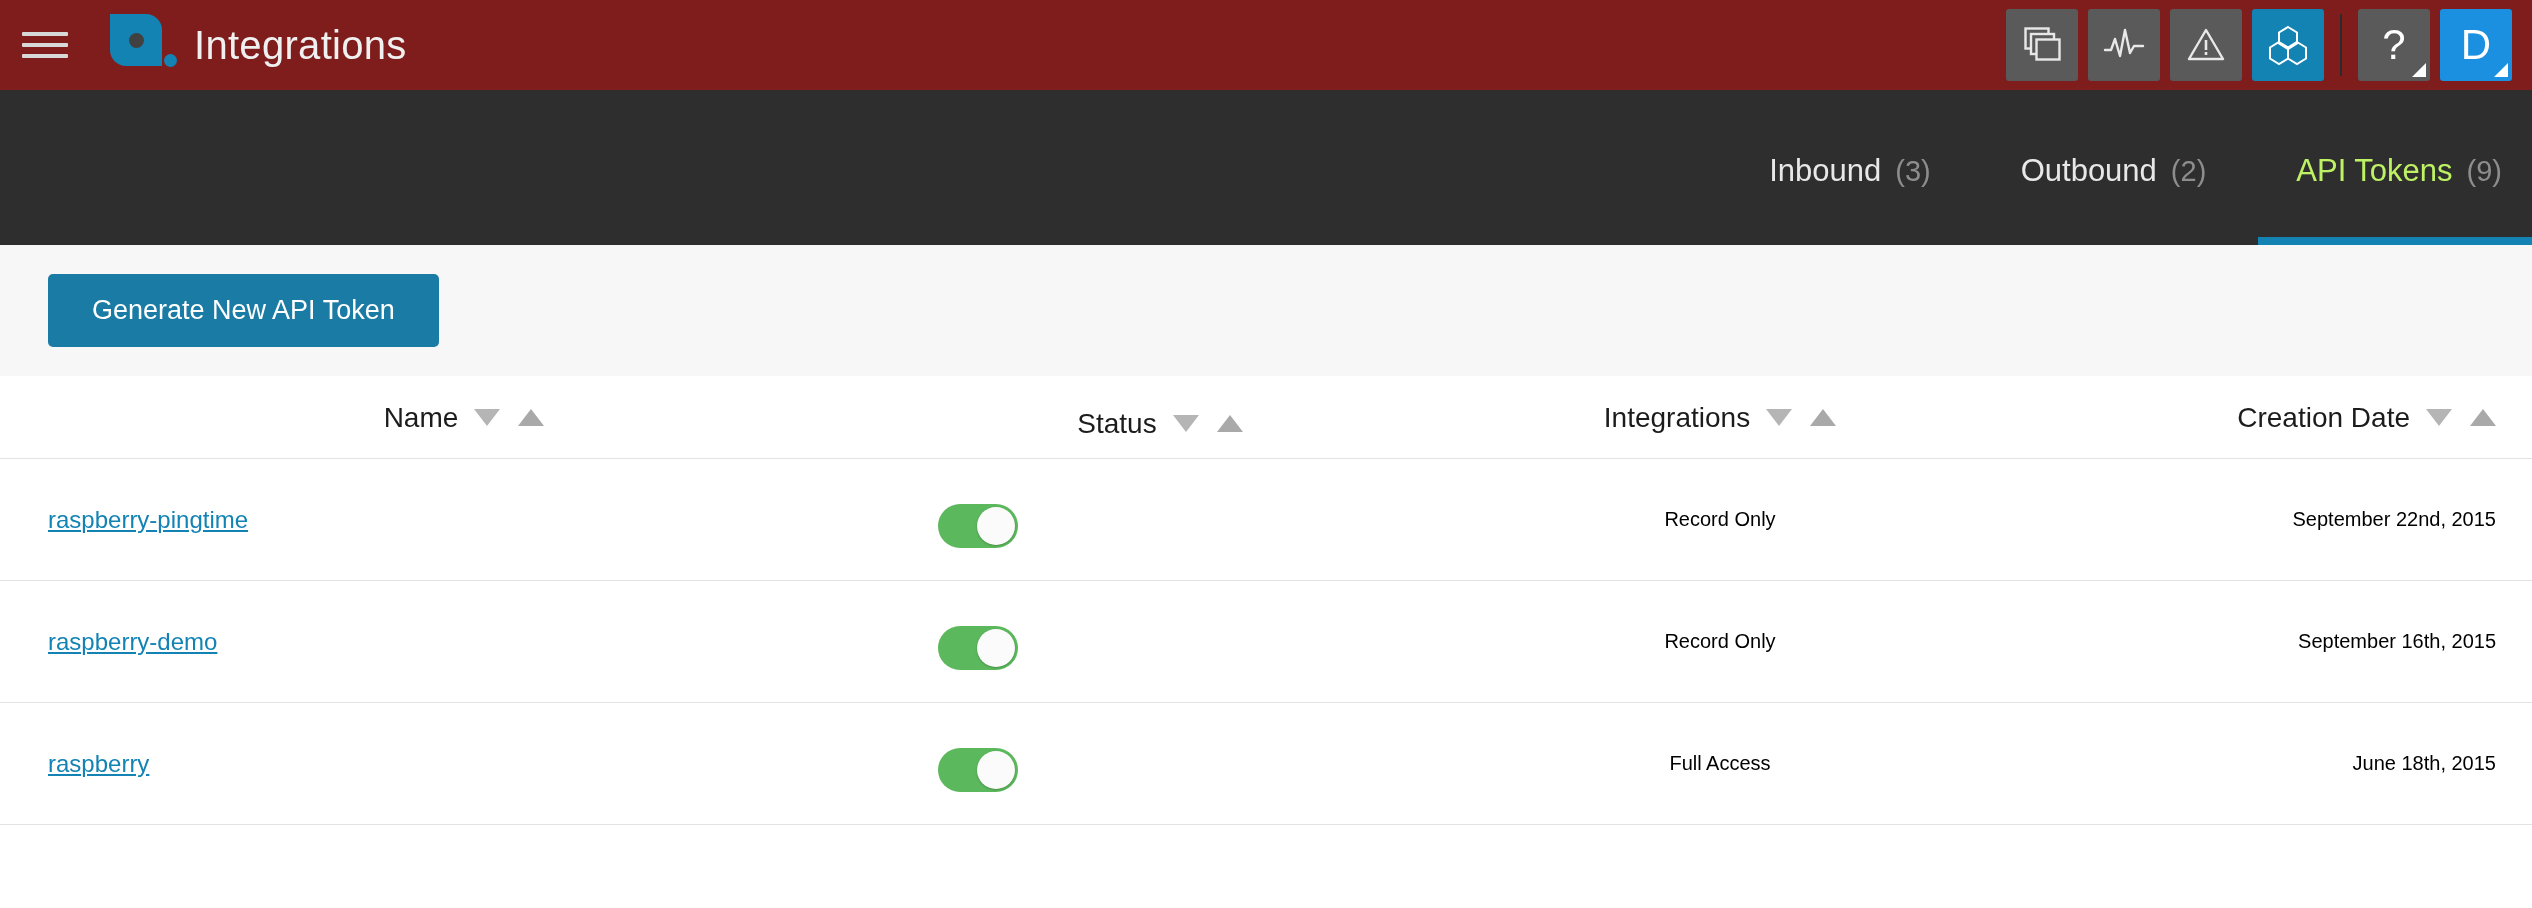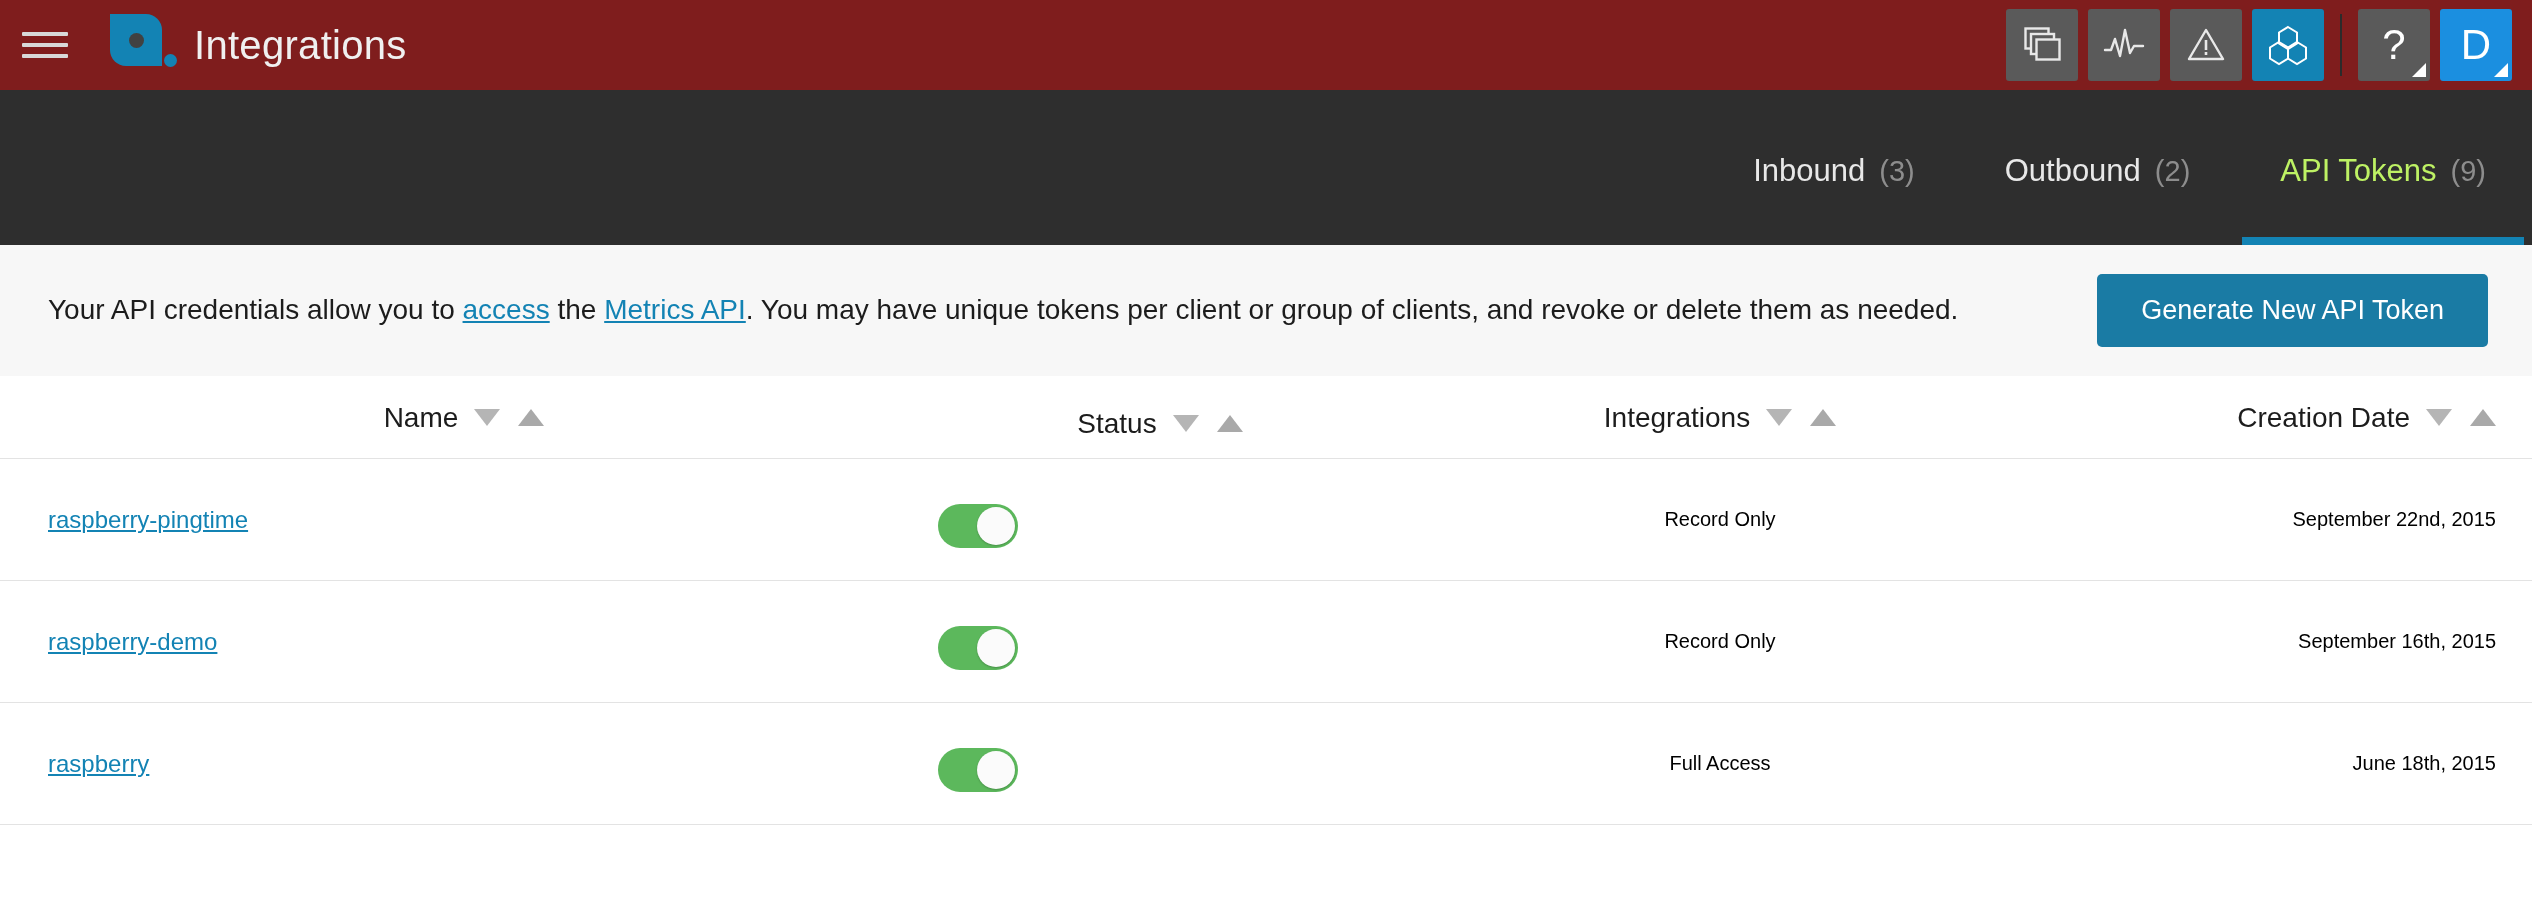--- a/index.html
+++ b/index.html
@@ -92,21 +92,21 @@
   }
   .nav-btn svg { display: block; }
 
   
   .subheader {
     height: 155px;
     background: #2e2e2e;
     display: flex;
     align-items: flex-end;
     justify-content: flex-end;
-    padding-right: 46px;
+    padding-right: 30px;
     position: relative;
   }
   .tabs { display: flex; align-items: flex-end; height: 100%; }
   .tab {
     display: flex; align-items: baseline;
     padding: 0 0 56px 0;
     margin-left: 90px;
     cursor: pointer;
     position: relative;
   }
@@ -315,23 +315,20 @@
     <div class="tab">
       <span class="tab-label">API Tokens</span>
       <span class="tab-count">(9)</span>
       <span class="tab-underline"></span>
     </div>
 
   </div>
 </div>
 
 <div class="banner">
-  <div class="banner-text">
-    <span>Your API credentials allow you to </span><a>access</a><span> the </span><a>Metrics API</a><span>. You may have unique tokens per client or group of clients, and revoke or delete them as needed.</span>
-  </div>
   <button class="gen-btn">Generate New API Token</button>
 </div>
 
 <div class="table">
 
   <div class="thead">
     <div class="c-name th">
       <span>Name</span>
       <span class="sort-wrap">
         <span class="tri-down"></span>

